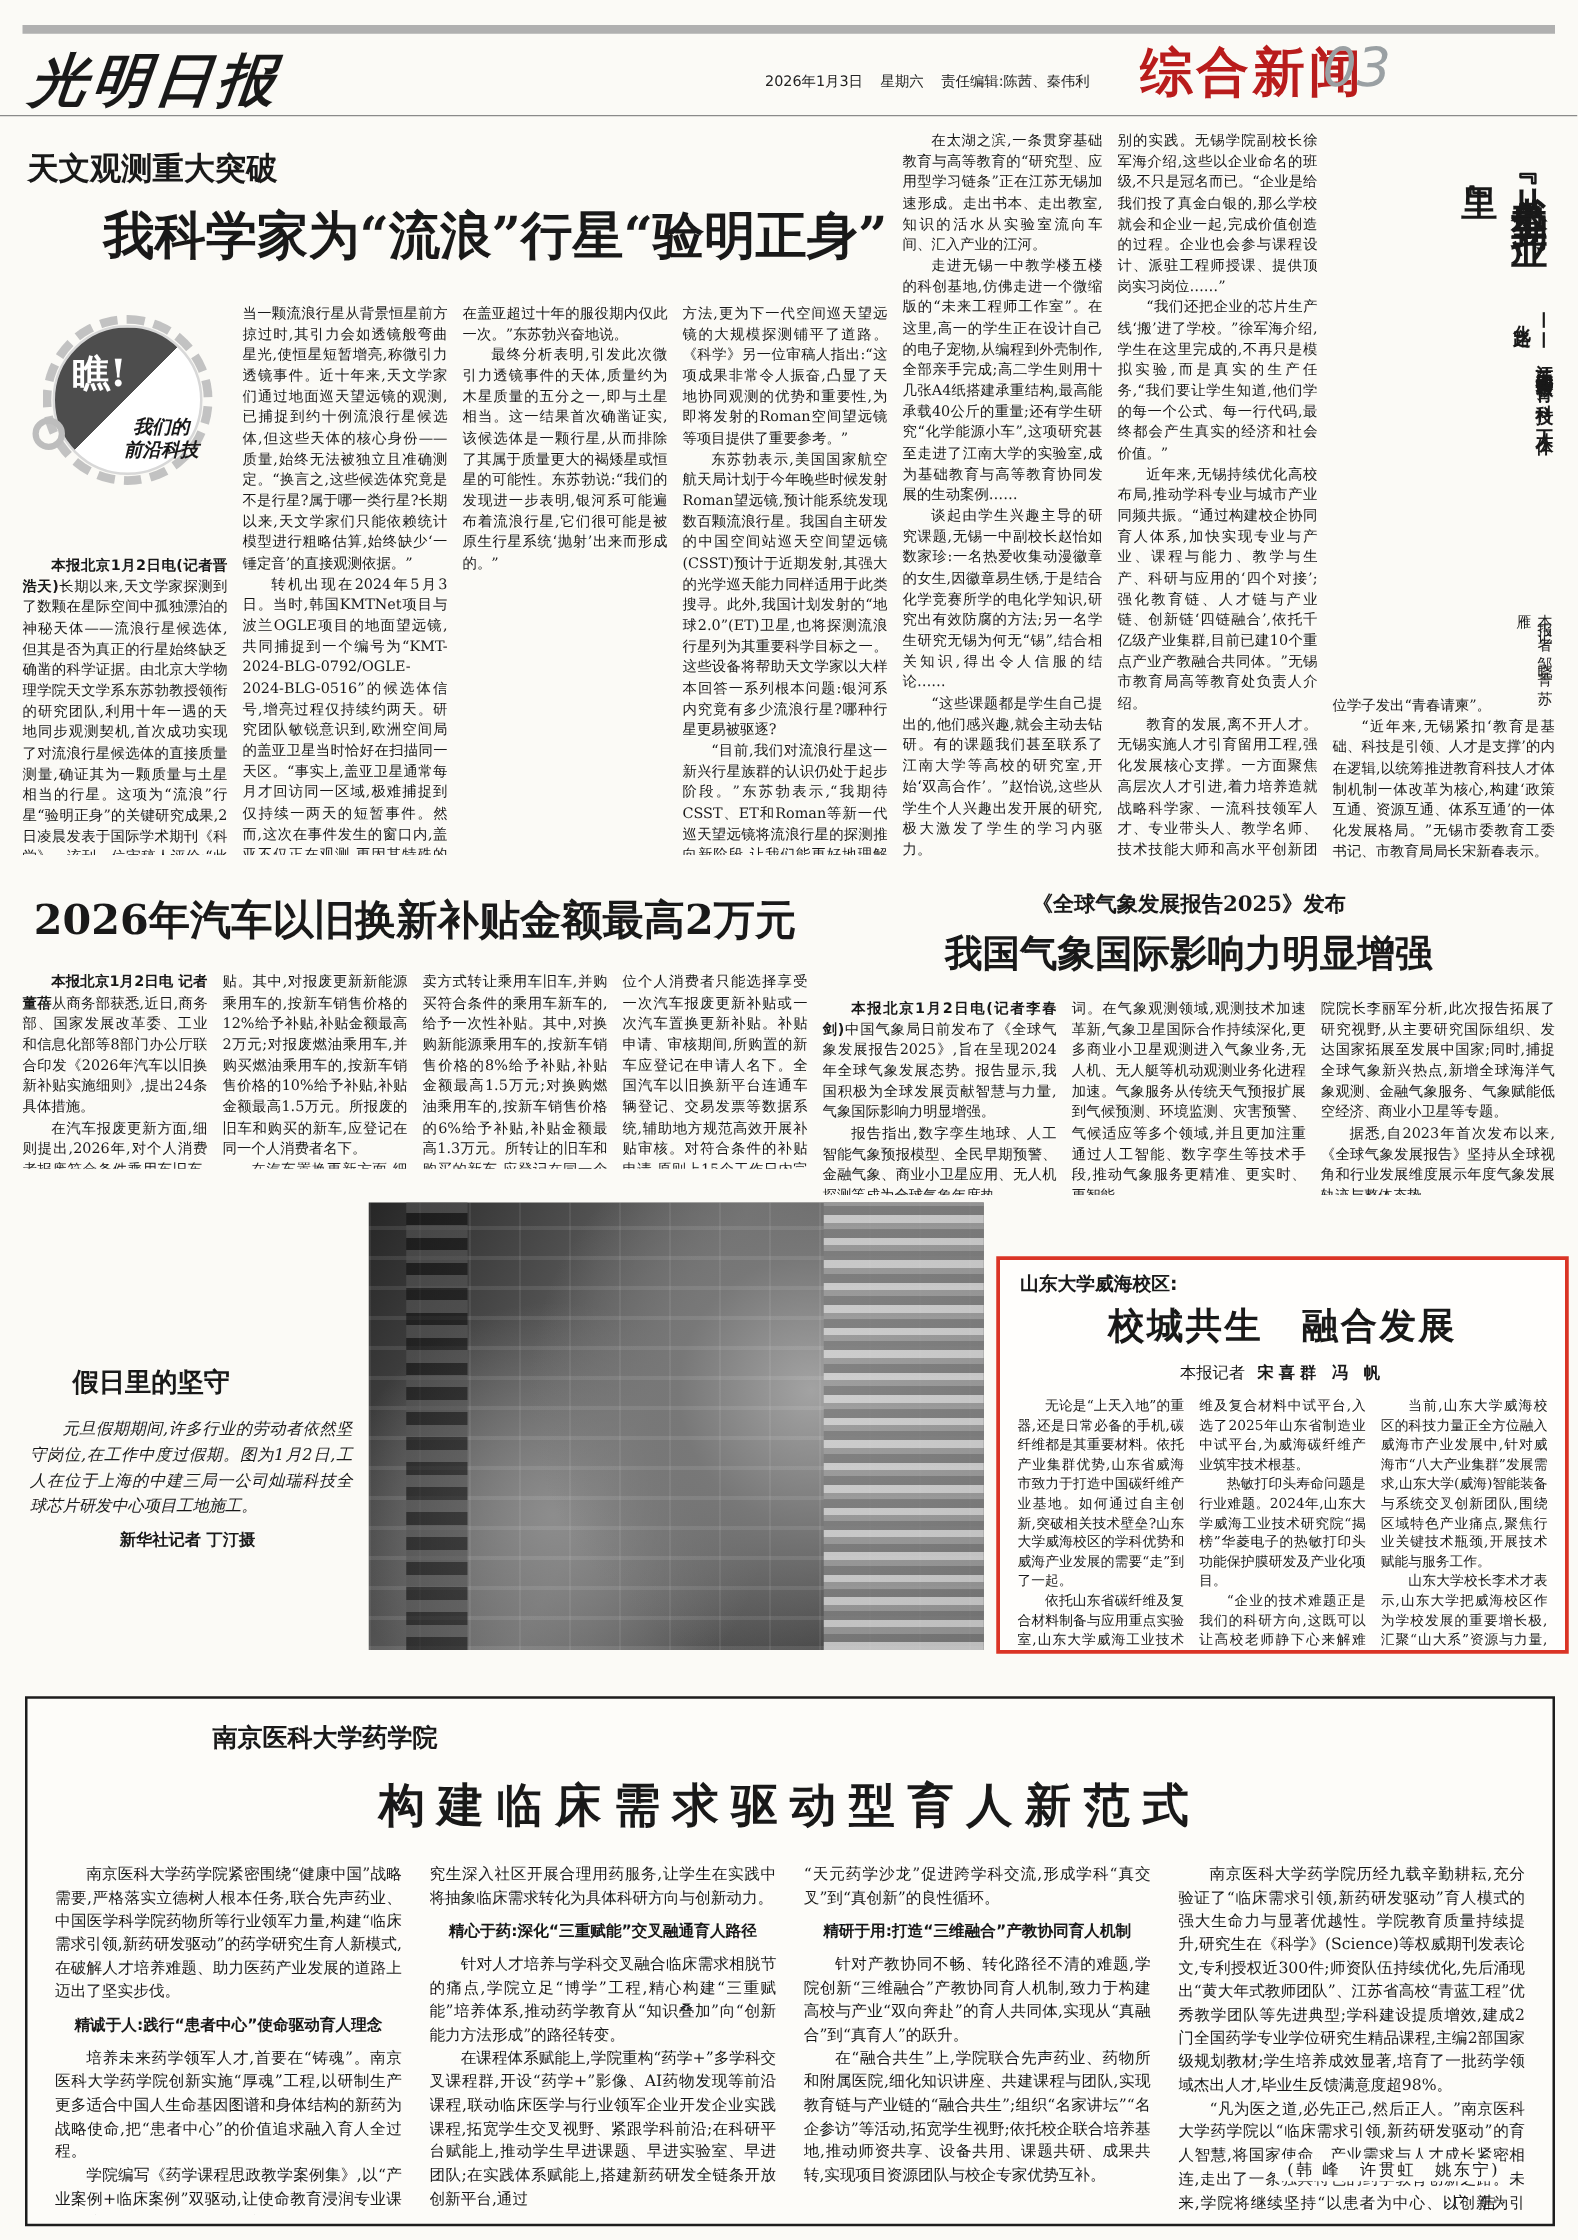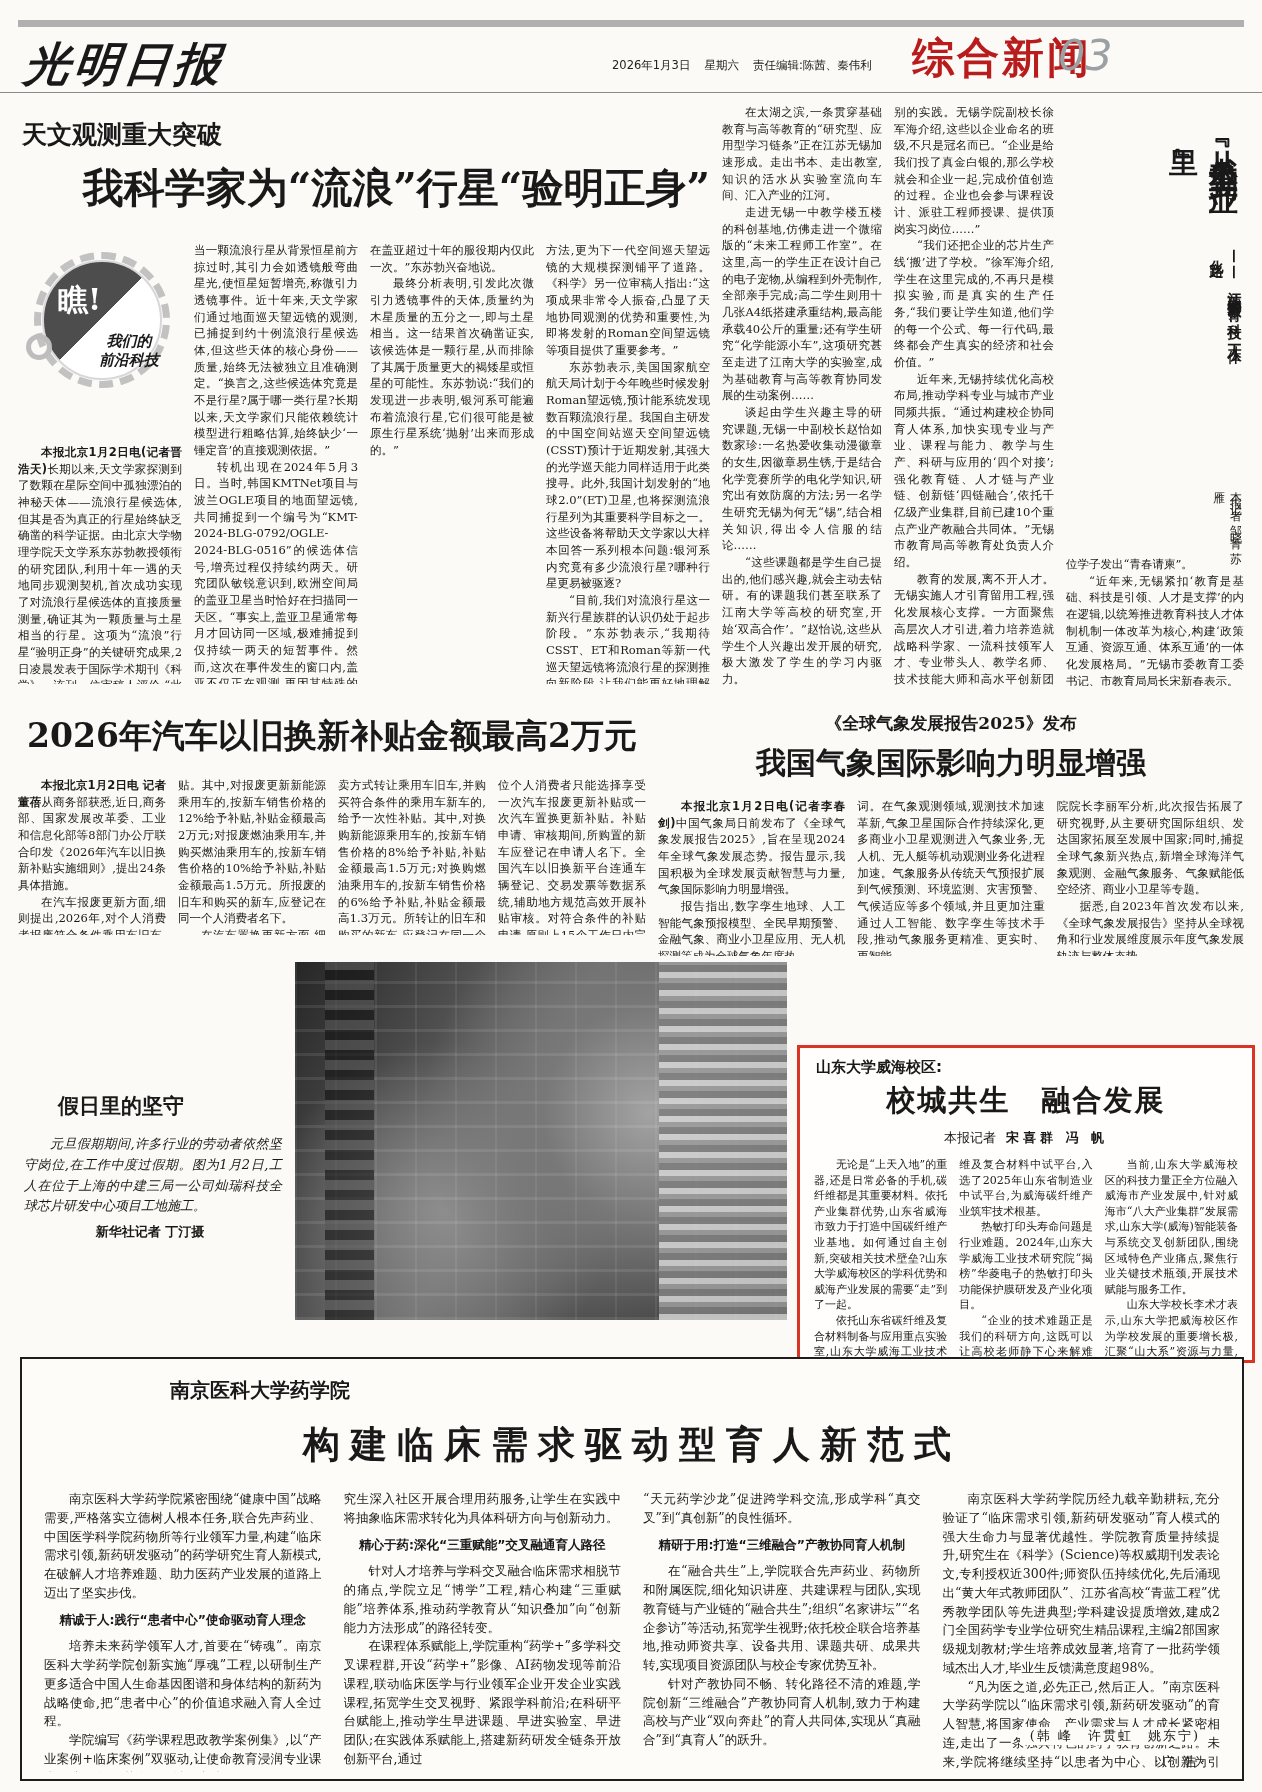--- a/index.html
+++ b/index.html
@@ -85,21 +85,21 @@
   #photo::before { content:""; position:absolute; left:6%; top:0; width:10%; height:100%;
       background:repeating-linear-gradient(0deg,#111 0 10px,#555 10px 20px); opacity:.6; }
 
   #caption-block { position:absolute; left:24px; top:1092px; width:258px; }
   #caption-block .cap-title { font-size:21px; font-weight:bold; margin-left:34px; }
   #caption-block .cap-text { margin-top:14px; font-size:13px; line-height:1.6; font-style:italic; text-align:justify; text-indent:2em; }
   #caption-block .cap-credit { margin-top:6px; text-align:center; font-weight:bold; font-size:13px; padding-right:6px; }
 
   
   #shandong { position:absolute; left:797px; top:1005px; width:458px; height:318px;
-              border:3px solid #da3425; background:#fffefc; padding:8px 14px;margin-top:40px; }
+              border:3px solid #da3425; background:#fffefc; padding:8px 14px; }
   #shandong .kicker { font-size:15px; font-weight:bold; margin:2px 0 0 2px; }
   #shandong h2 { margin:4px 0 0 0; text-align:center; font-size:29px; font-weight:bold; letter-spacing:2px; }
   #shandong .byline { text-align:center; font-size:13px; margin-top:8px; }
   #shandong .byline b { margin-left:10px; letter-spacing:4px; }
   #shandong .cols { margin-top:10px; height:202px; }
   #shandong .col { font-size:11px; line-height:1.42; }
 
   
   #nanjing { position:absolute; left:20px; top:1357px; width:1224px; height:424px;
              border:2px solid #1d1d1d; padding:14px 22px; background:#fdfcf9; }
@@ -267,22 +267,22 @@
       </div>
     <div class="col">
         <p class="cont">究生深入社区开展合理用药服务,让学生在实践中将抽象临床需求转化为具体科研方向与创新动力。</p>
         <p class="colsub">精心于药:深化“三重赋能”交叉融通育人路径</p>
         <p>针对人才培养与学科交叉融合临床需求相脱节的痛点,学院立足“博学”工程,精心构建“三重赋能”培养体系,推动药学教育从“知识叠加”向“创新能力方法形成”的路径转变。</p>
         <p>在课程体系赋能上,学院重构“药学+”多学科交叉课程群,开设“药学+”影像、AI药物发现等前沿课程,联动临床医学与行业领军企业开发企业实践课程,拓宽学生交叉视野、紧跟学科前沿;在科研平台赋能上,推动学生早进课题、早进实验室、早进团队;在实践体系赋能上,搭建新药研发全链条开放创新平台,通过</p>
       </div>
     <div class="col">
         <p class="cont">“天元药学沙龙”促进跨学科交流,形成学科“真交叉”到“真创新”的良性循环。</p>
         <p class="colsub">精研于用:打造“三维融合”产教协同育人机制</p>
+        <p>针对产教协同不畅、转化路径不清的难题,学院创新“三维融合”产教协同育人机制,致力于构建高校与产业“双向奔赴”的育人共同体,实现从“真融合”到“真育人”的跃升。</p>
         <p>在“融合共生”上,学院联合先声药业、药物所和附属医院,细化知识讲座、共建课程与团队,实现教育链与产业链的“融合共生”;组织“名家讲坛”“名企参访”等活动,拓宽学生视野;依托校企联合培养基地,推动师资共享、设备共用、课题共研、成果共转,实现项目资源团队与校企专家优势互补。</p>
-        <p>针对产教协同不畅、转化路径不清的难题,学院创新“三维融合”产教协同育人机制,致力于构建高校与产业“双向奔赴”的育人共同体,实现从“真融合”到“真育人”的跃升。</p>
       </div>
     <div class="col">
         <p>南京医科大学药学院历经九载辛勤耕耘,充分验证了“临床需求引领,新药研发驱动”育人模式的强大生命力与显著优越性。学院教育质量持续提升,研究生在《科学》(Science)等权威期刊发表论文,专利授权近300件;师资队伍持续优化,先后涌现出“黄大年式教师团队”、江苏省高校“青蓝工程”优秀教学团队等先进典型;学科建设提质增效,建成2门全国药学专业学位研究生精品课程,主编2部国家级规划教材;学生培养成效显著,培育了一批药学领域杰出人才,毕业生反馈满意度超98%。</p>
         <p>“凡为医之道,必先正己,然后正人。”南京医科大学药学院以“临床需求引领,新药研发驱动”的育人智慧,将国家使命、产业需求与人才成长紧密相连,走出了一条独具特色的药学教育创新之路。未来,学院将继续坚持“以患者为中心、以创新为引擎、以协同为纽带”,在护航人民生命健康的道路上笃定前行,书写更多产学研用深度融合、人才培养与产业发展双向奔赴的精彩篇章。</p>
       </div>
   </div>
   <div class="authors">(韩 峰　许贯虹　姚东宁)</div>
   <div class="ad">·广 告·</div>
 </div>
 

